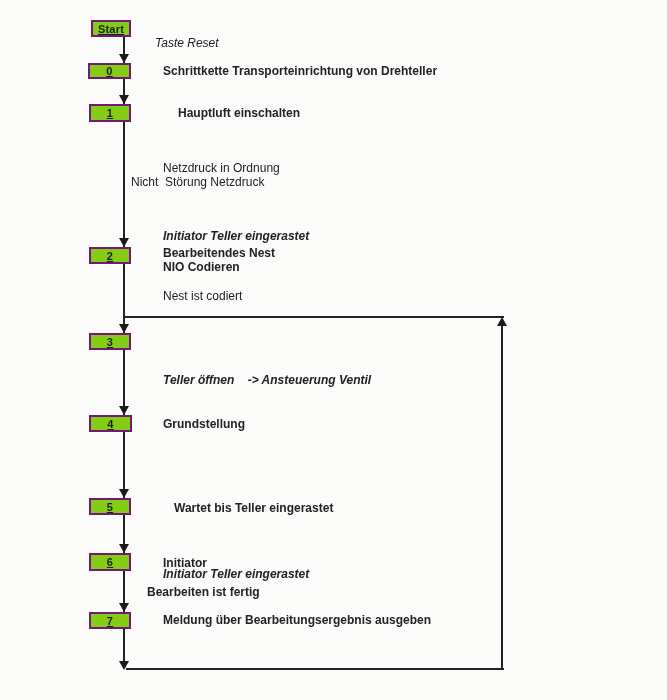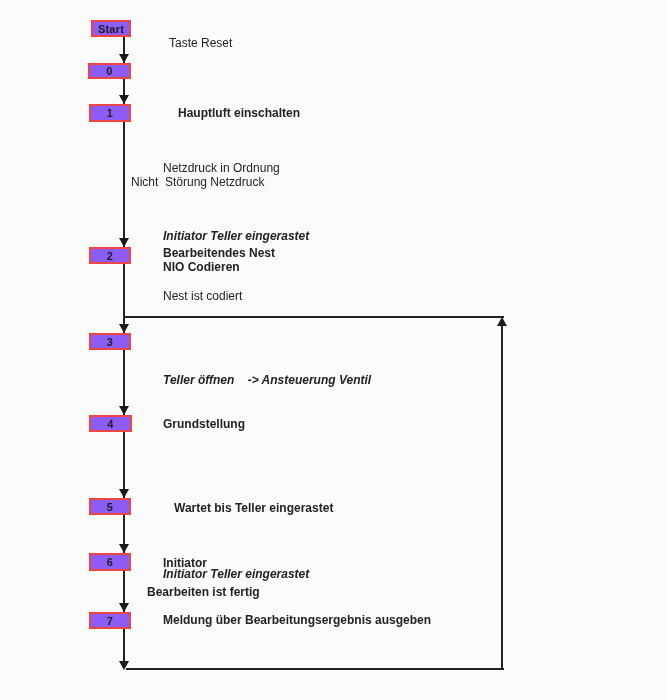--- a/index.html
+++ b/index.html
@@ -35,28 +35,29 @@
     position: absolute;
     width: 0; height: 0;
     border-left: 5px solid transparent;
     border-right: 5px solid transparent;
     border-bottom: 9px solid #1a1a1a;
   }
   
   .box {
     position: absolute;
     box-sizing: border-box;
-    background: #8b5cf6;
-    border: 2px solid #ef4444;
+    background: #84cc16;
+    border: 2px solid #701a75;
     display: flex;
     align-items: center;
     justify-content: center;
     font-size: 11px;
     font-weight: bold;
     letter-spacing: .2px;
+    text-decoration: underline;
   }
   
   .lbl {
     position: absolute;
     font-size: 12px;
     line-height: 13px;
     white-space: pre;
     color: #222;
   }
   .b  { font-weight: bold; }
@@ -87,21 +88,22 @@
   <div class="box" style="left:91px; top:20px; width:40px; height:17px;">Start</div>
   <div class="box" style="left:88px; top:63px; width:43px; height:16px;">0</div>
   <div class="box" style="left:89px; top:104px; width:42px; height:18px;">1</div>
   <div class="box" style="left:89px; top:247px; width:42px; height:17px;">2</div>
   <div class="box" style="left:89px; top:333px; width:42px; height:17px;">3</div>
   <div class="box" style="left:89px; top:415px; width:43px; height:17px;">4</div>
   <div class="box" style="left:89px; top:498px; width:42px; height:17px;">5</div>
   <div class="box" style="left:89px; top:553px; width:42px; height:18px;">6</div>
   <div class="box" style="left:89px; top:612px; width:42px; height:17px;">7</div>
 
-  <div class="lbl" style="left:169px; top:37px;">Taste Reset</div>
+  <div class="lbl" style="left:155px; top:37px;font-style:italic;">Taste Reset</div>
+  <div class="lbl b" style="left:163px; top:65px;">Schrittkette Transporteinrichtung von Drehteller</div>
   <div class="lbl b" style="left:163px; top:107px;padding-left:15px;">Hauptluft einschalten</div>
   <div class="lbl" style="left:163px; top:162px;">Netzdruck in Ordnung</div>
   <div class="lbl" style="left:131px; top:176px;">Nicht  Störung Netzdruck</div>
   <div class="lbl bi" style="left:163px; top:190px;">Initiator Teller eingerastet</div>
   <div class="lbl b" style="left:163px; top:247px;">Bearbeitendes Nest</div>
   <div class="lbl b" style="left:163px; top:261px;">NIO Codieren</div>
   <div class="lbl" style="left:163px; top:290px;">Nest ist codiert</div>
   <div class="lbl bi" style="left:163px; top:334px;">Teller öffnen    -&gt; Ansteuerung Ventil</div>
   <div class="lbl b" style="left:163px; top:418px;">Grundstellung</div>
   <div class="lbl b" style="left:163px; top:502px;margin-left:11px;">Wartet bis Teller eingerastet</div>

